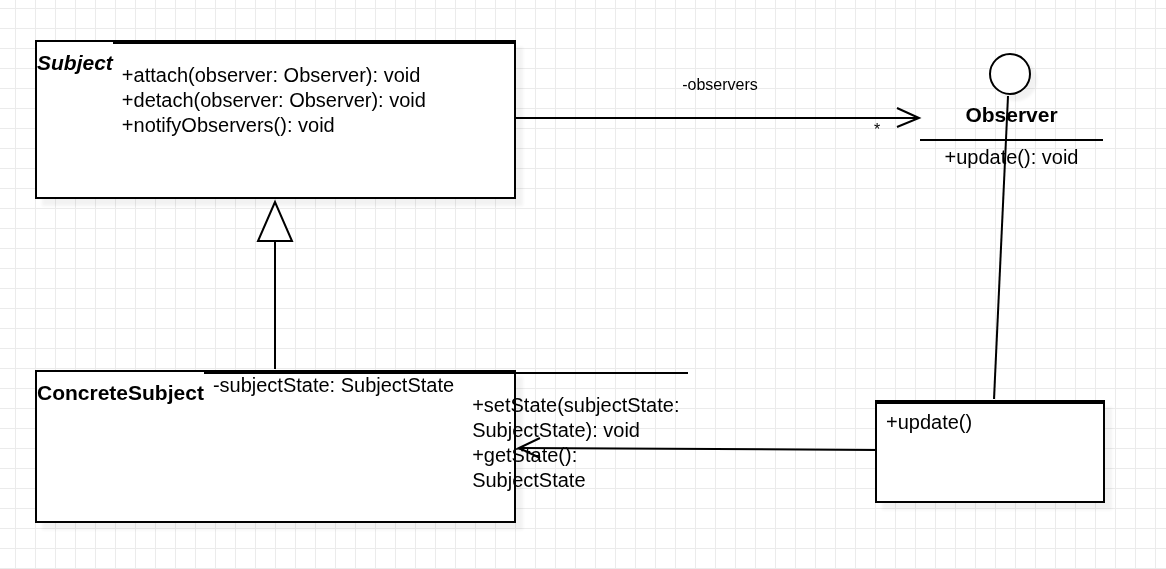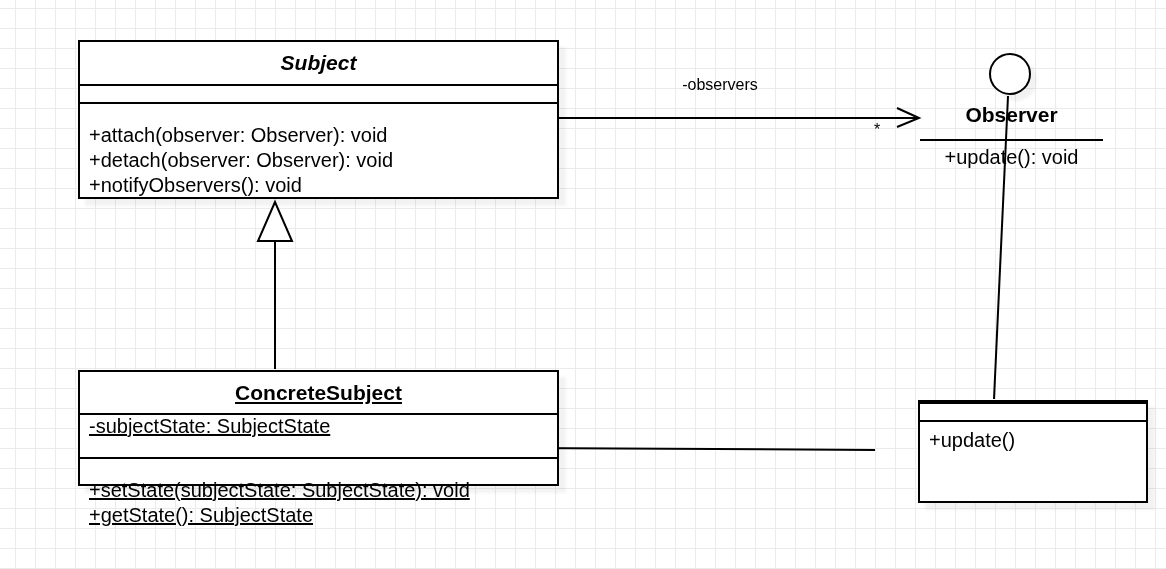--- a/index.html
+++ b/index.html
@@ -9,35 +9,34 @@
     background-color:#ffffff;
     background-image:
       linear-gradient(to right,#ebebeb 1px,transparent 1px),
       linear-gradient(to bottom,#ebebeb 1px,transparent 1px);
     background-size:20px 20px;
     background-position:15px 8px;
   }
   .edges{position:absolute;left:0;top:0;width:1166px;height:569px;pointer-events:none;}
   .uml-class{
     position:absolute;background:#fff;border:2px solid #000;box-sizing:border-box;
-    display:flex;flex-direction:column;
+    display:flex;flex-direction:row;
     box-shadow:7px 7px 3px rgba(0,0,0,0.05);
-    margin-left:43px;
   }
   .title{font-weight:700;font-size:21px;display:flex;align-items:center;justify-content:center;flex:0 0 auto;}
   .italic{font-style:italic;}
   .sep{border-top:2px solid #000;box-sizing:border-box;}
   .members{font-size:20px;line-height:25px;padding:19px 9px 0 9px;flex:1 1 auto;}
   .attrline{font-size:20px;display:flex;padding:0 9px;}
 
   .c-subject{left:35px;top:40px;width:481px;height:159px;}
   .c-subject .title{height:42px;}
   .c-subject .attrs{height:18px;flex:0 0 auto;}
 
-  .c-csubject{left:35px;top:370px;width:481px;height:116px;text-decoration:underline;}
+  .c-csubject{left:35px;top:370px;width:481px;height:153px;}
   .c-csubject .title{height:41px;}
   .c-csubject .attrs{height:44px;flex:0 0 auto;}
 
   .c-cobserver{left:875px;top:400px;width:230px;height:103px;}
   .c-cobserver .title{height:40px;}
   .c-cobserver .attrs{height:18px;flex:0 0 auto;}
   .c-cobserver .members{padding-top:6px;}
 
   .lollipop{
     position:absolute;left:989px;top:53px;width:42px;height:42px;

